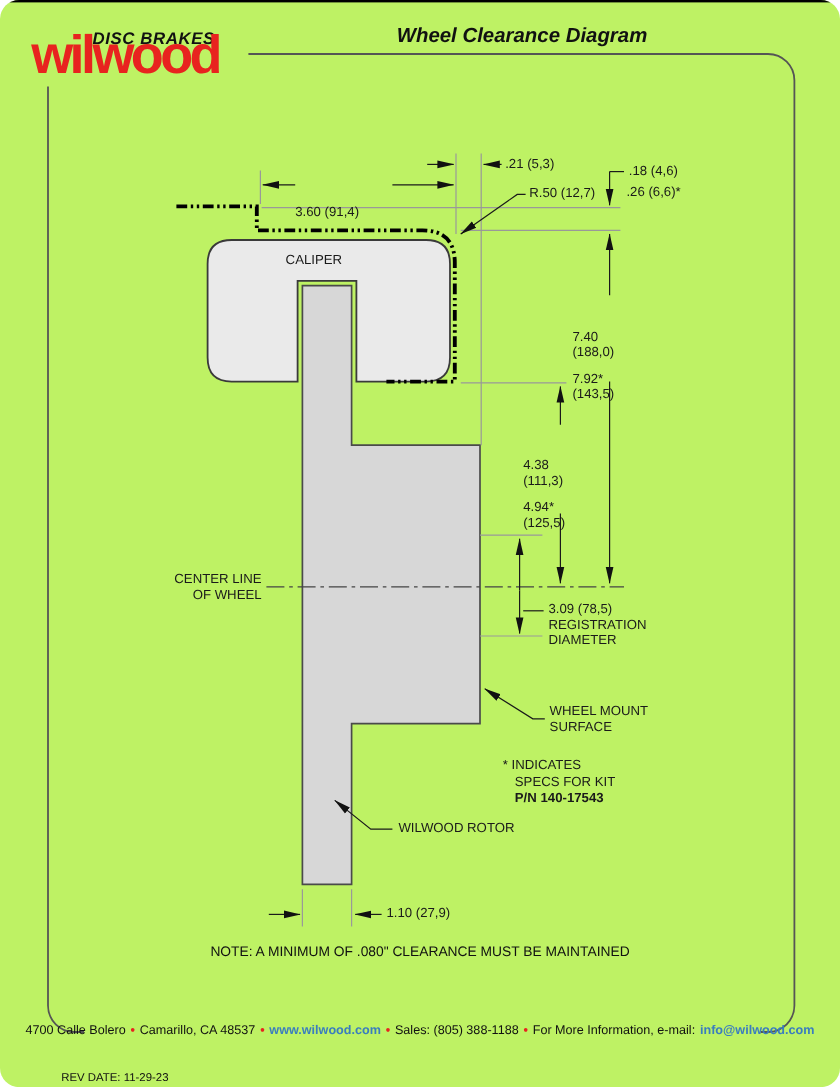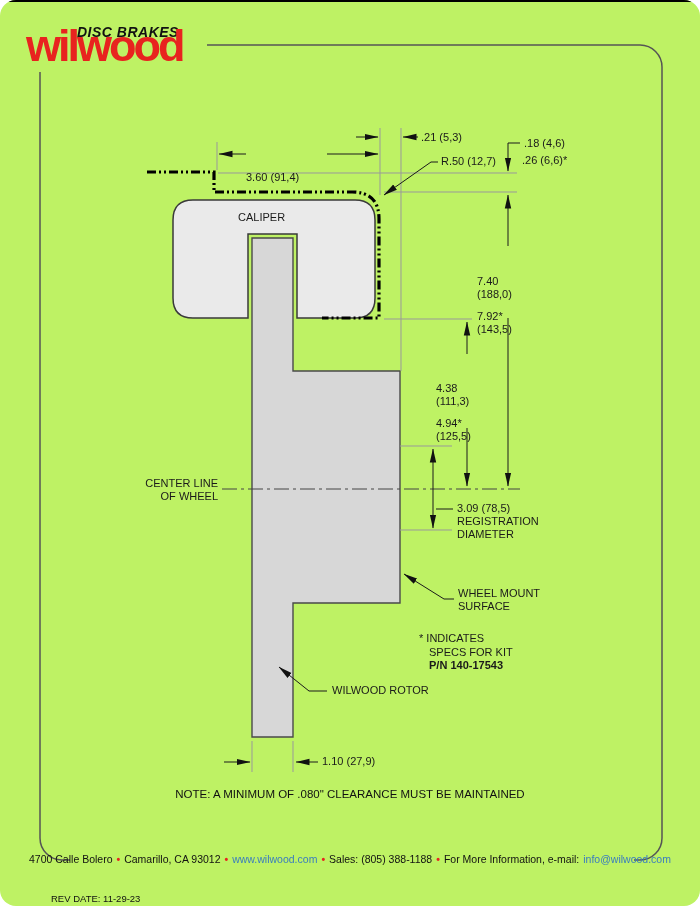--- a/index.html
+++ b/index.html
@@ -14,21 +14,21 @@
   .brand-script{position:absolute;left:26px;top:24px;font-size:45px;line-height:44px;font-weight:bold;letter-spacing:-3px;color:#e8231f;}
   .title{position:absolute;left:270px;top:20px;width:330px;text-align:center;font-size:17px;font-weight:bold;font-style:italic;color:#111;}
   .kit{position:absolute;left:320px;top:58px;width:225px;text-align:right;font-size:20px;line-height:26px;font-weight:bold;font-style:italic;color:#111;}
   .dim2{line-height:12.5px;}
   .note{position:absolute;left:0;top:787px;width:700px;text-align:center;font-size:11.5px;line-height:15.5px;color:#111;}
   .specnote{position:absolute;left:419px;top:632px;font-size:11px;line-height:13.5px;}
   .specnote .ind{padding-left:10px;}
   .specnote .b{font-weight:bold;}
   .footer{position:absolute;left:0;top:853px;width:700px;display:flex;justify-content:center;align-items:flex-end;gap:4px;font-size:10.5px;color:#111;white-space:nowrap;}
   .footer .bullet{color:#e8231f;font-weight:bold;}
-  .footer .link{color:#3a7dbf;}
+  .footer .link{color:#3a7dbf;font-weight:bold;}
   .rev{position:absolute;left:51px;top:893px;font-size:9.5px;color:#111;}
 </style>
 </head>
 <body>
 
 <div class="page">
 
   <div class="topbar"></div>
 
   <svg width="700" height="906" viewBox="0 0 700 906">
@@ -79,20 +79,21 @@
       <path d="M 436,509 H 453"></path>
       <path d="M 454,599 H 444 L 404,574" marker-end="url(#arr)"></path>
       <path d="M 327,691 H 309 L 279,667" marker-end="url(#arr)"></path>
       <path d="M 224,762 H 250" marker-end="url(#arr)"></path>
       <path d="M 318,762 H 296" marker-end="url(#arr)"></path>
     </g>
   </svg>
 
   <div class="brand-top">DISC BRAKES</div>
   <div class="brand-script">wilwood</div>
+  <div class="title">Wheel Clearance Diagram</div>
 
   <div class="lbl" style="left:238px;top:211px;width:58px;">CALIPER</div>
 
   <div class="lbl ctr" style="left:246px;top:147px;width:80px;">3.60 (91,4)</div>
   <div class="lbl" style="left:421px;top:131px;">.21 (5,3)</div>
   <div class="lbl" style="left:441px;top:155px;">R.50 (12,7)</div>
   <div class="lbl" style="left:524px;top:137px;">.18 (4,6)</div>
   <div class="lbl" style="left:522px;top:154px;">.26 (6,6)*</div>
 
   <div class="lbl ctr dim2" style="left:477px;top:251px;width:62px;">
@@ -137,21 +138,21 @@
   <div class="lbl" style="left:332px;top:684px;">WILWOOD ROTOR</div>
   <div class="lbl" style="left:322px;top:755px;">1.10 (27,9)</div>
 
   <div class="note">
     <div>NOTE: A MINIMUM OF .080" CLEARANCE MUST BE MAINTAINED</div>
   </div>
 
   <div class="footer">
     <span>4700 Calle Bolero</span>
     <span class="bullet">•</span>
-    <span>Camarillo, CA 93012</span>
+    <span>Camarillo, CA 48537</span>
     <span class="bullet">•</span>
     <span class="link">www.wilwood.com</span>
     <span class="bullet">•</span>
     <span>Sales: (805) 388-1188</span>
     <span class="bullet">•</span>
     <span>For More Information, e-mail:</span>
     <span class="link">info@wilwood.com</span>
   </div>
 
   <div class="rev">REV DATE:  11-29-23</div>

